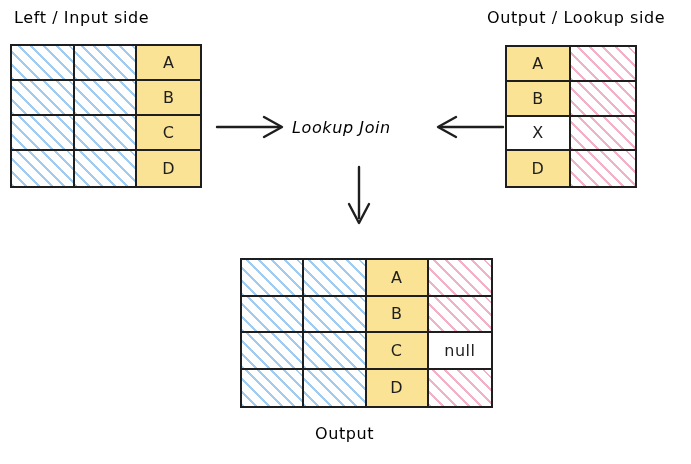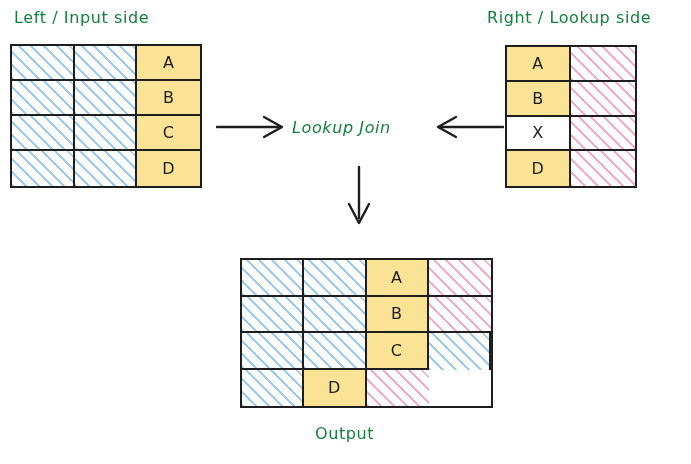--- a/index.html
+++ b/index.html
@@ -15,21 +15,21 @@
     font-family: "DejaVu Sans", sans-serif;
     color: #1e1e1e;
   }
 
   
   .label {
     position: absolute;
     font-family: "DejaVu Sans", sans-serif;
     font-size: 16px;
     letter-spacing: 0.6px;
-    color: #15803d;
+    color: #000000;
     white-space: nowrap;
   }
 
   
   .tbl {
     position: absolute;
     display: grid;
     box-sizing: border-box;
     border: 2.2px solid #1e1e1e;
     background: #ffffff;
@@ -83,21 +83,21 @@
     fill: none;
     stroke-linecap: round;
     stroke-linejoin: round;
   }
 </style>
 </head>
 <body>
 
 <div class="label" style="left:14px; top:8px;">Left / Input side</div>
 
-<div class="label" style="left:487px; top:8px;">Right / Lookup side</div>
+<div class="label" style="left:487px; top:8px;">Output / Lookup side</div>
 
 <div class="tbl" id="left-table" style="left:10px; top:44px; width:192px; height:144px;
             grid-template-columns:repeat(3,1fr); grid-template-rows:repeat(4,1fr);">
     <div class="cell fill-blue"></div>
     <div class="cell fill-blue"></div>
     <div class="cell fill-yellow last-col">A</div>
     <div class="cell fill-blue"></div>
     <div class="cell fill-blue"></div>
     <div class="cell fill-yellow last-col">B</div>
     <div class="cell fill-blue"></div>
@@ -143,19 +143,20 @@
     <div class="cell fill-blue"></div>
     <div class="cell fill-yellow">A</div>
     <div class="cell fill-pink last-col"></div>
     <div class="cell fill-blue"></div>
     <div class="cell fill-blue"></div>
     <div class="cell fill-yellow">B</div>
     <div class="cell fill-pink last-col"></div>
     <div class="cell fill-blue"></div>
     <div class="cell fill-blue"></div>
     <div class="cell fill-yellow">C</div>
+    <div class="cell fill-white last-col">null</div>
     <div class="cell fill-blue last-row"></div>
     <div class="cell fill-blue last-row"></div>
     <div class="cell fill-yellow last-row">D</div>
     <div class="cell fill-pink last-col last-row"></div>
   </div>
 
 <div class="label" style="left:315px; top:424px;">Output</div>
 
 </body></html>

